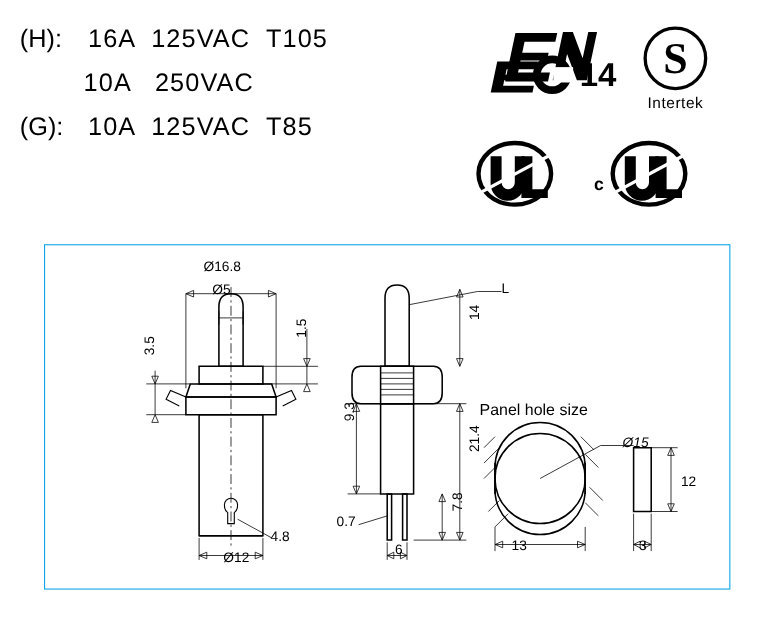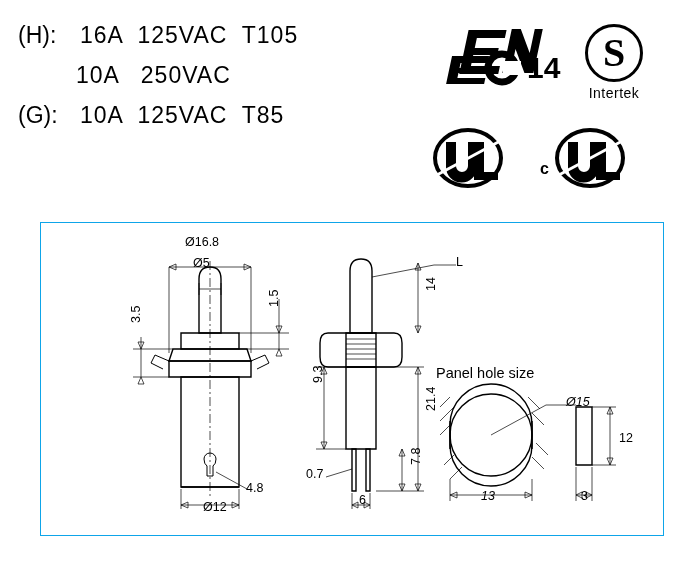--- a/index.html
+++ b/index.html
@@ -266,17 +266,17 @@
     <path class="thin" d="M174 24 l-3 7 h6 Z" fill="#000"></path>
     <path class="thin" d="M174 82 l-3 -7 h6 Z" fill="#000"></path>
 
     <path class="thin" d="M140 112 H156"></path>
     <path class="thin" d="M140 84 V118 M156 84 V118"></path>
     <path class="thin" d="M140 112 l6 -3 v6 Z" fill="#000"></path>
     <path class="thin" d="M156 112 l-6 -3 v6 Z" fill="#000"></path>
   </svg>
 
   <div class="dimtxt" style="left:525px;top:172px;font-style:italic;">Ø15</div>
-  <div class="dimtxt" style="left:440px;top:266px;font-style:italic;">13</div>
+  <div class="dimtxt" style="left:424px;top:266px;">13</div>
   <div class="dimtxt" style="left:578px;top:208px;">12</div>
   <div class="dimtxt" style="left:540px;top:266px;">3</div>
 
 </div>
 
 </body></html>

